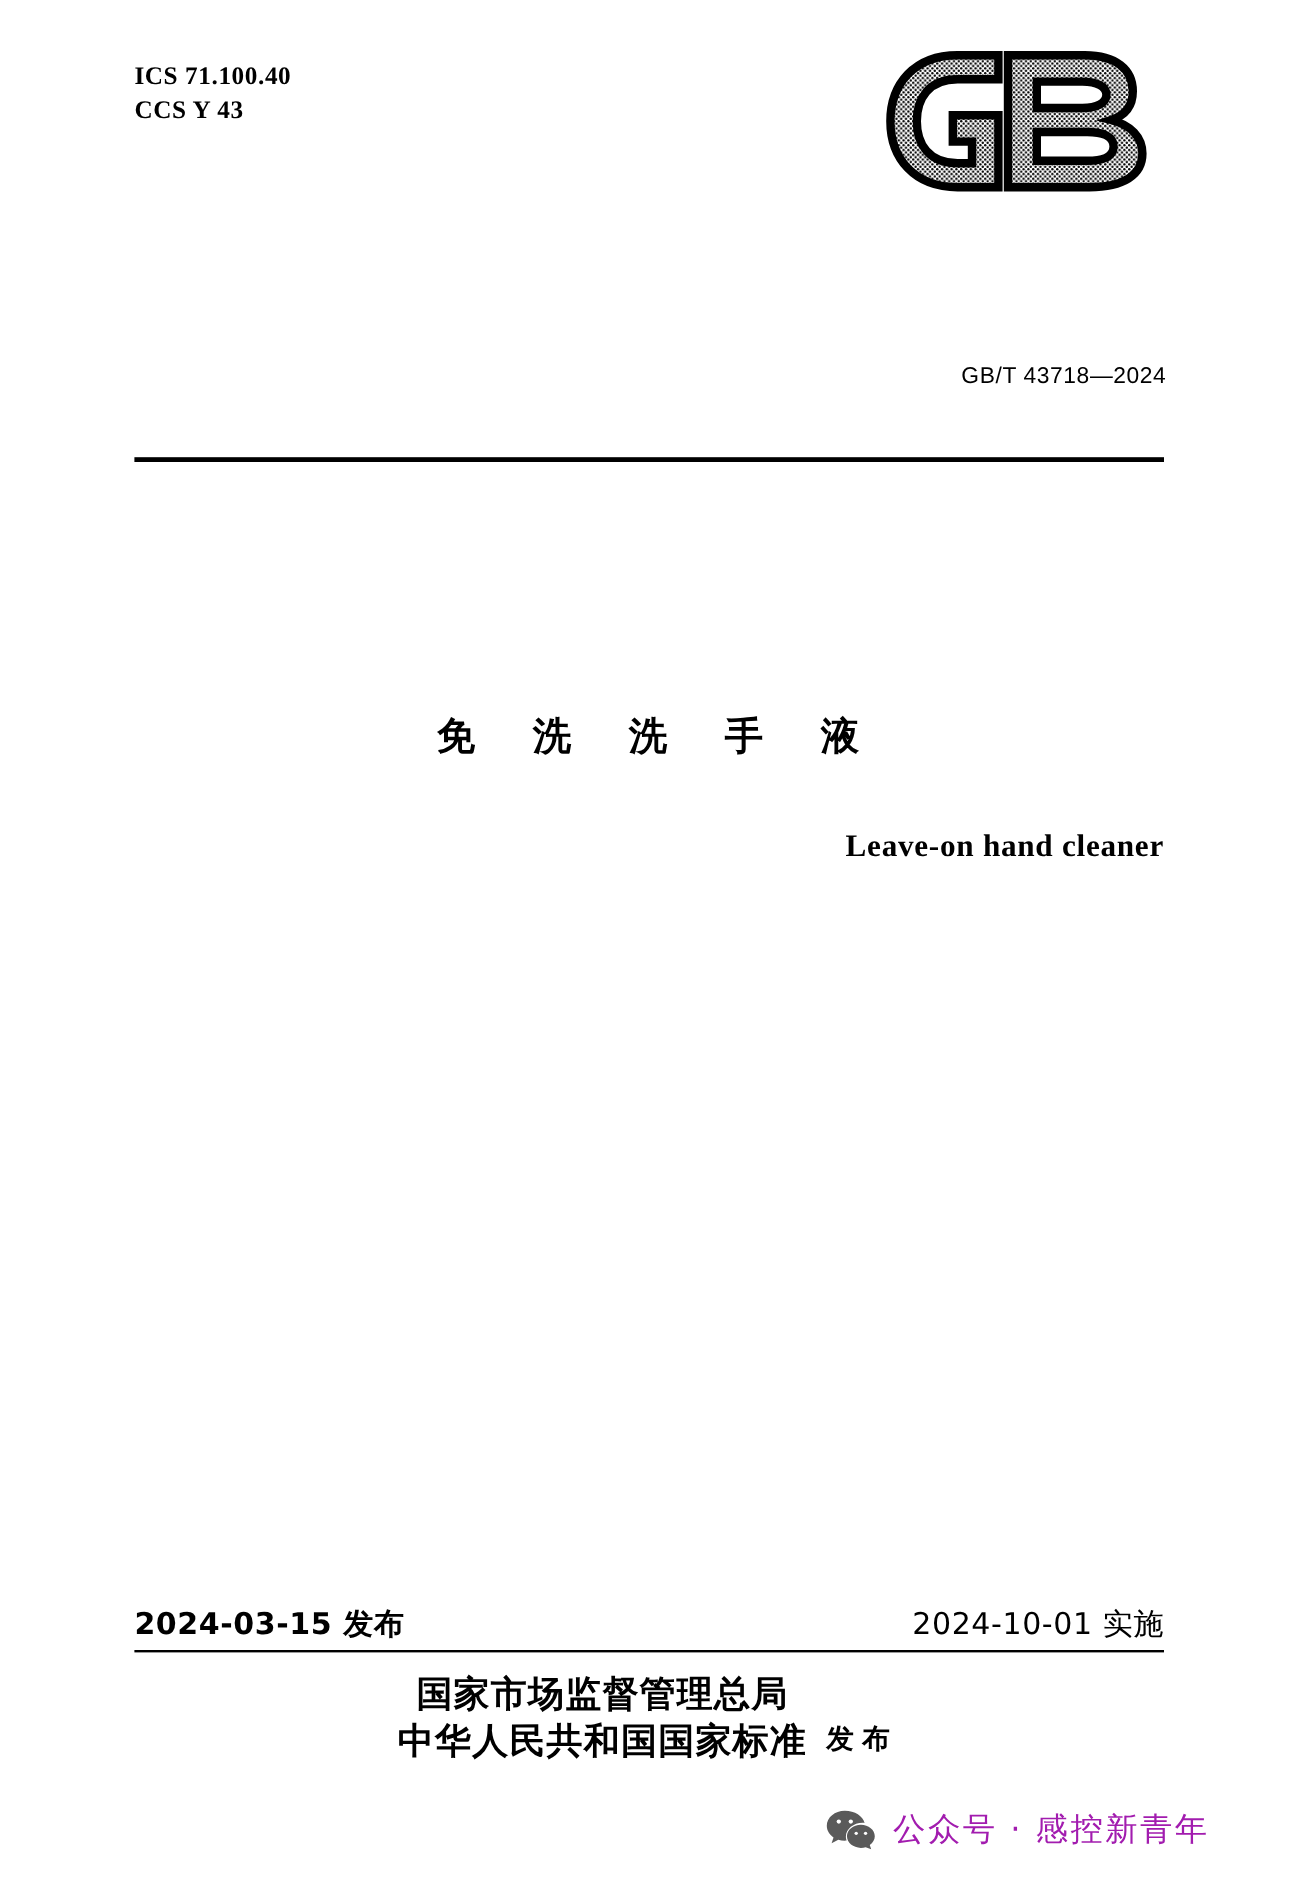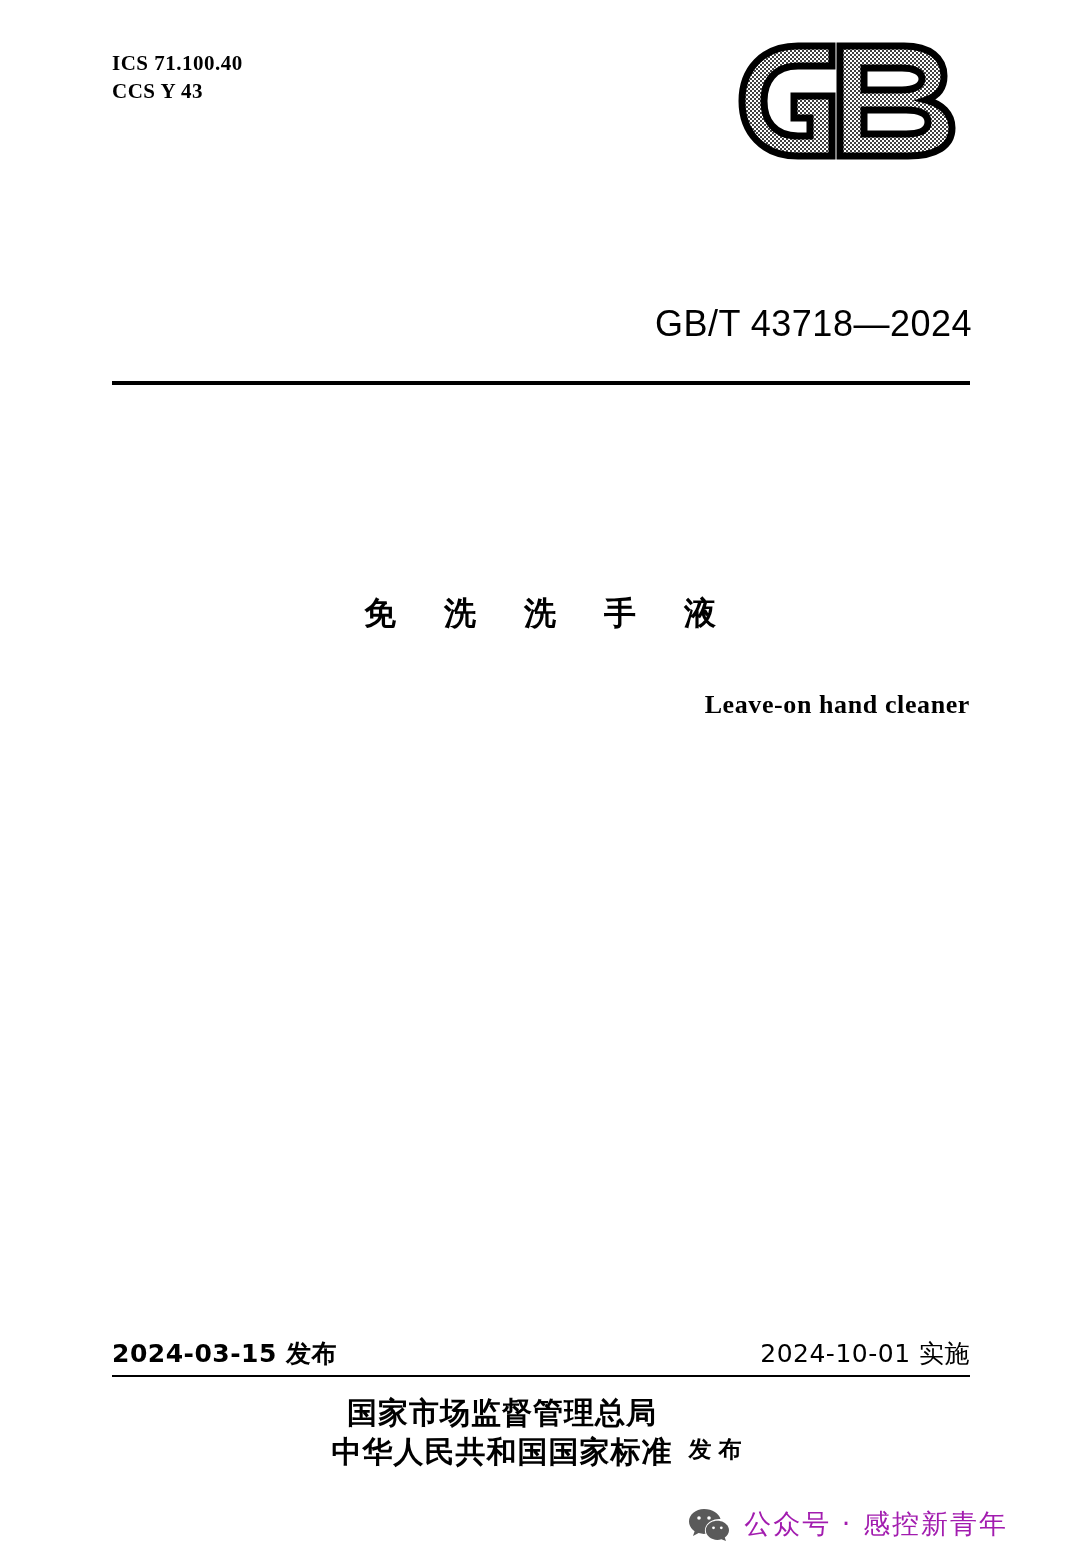--- a/index.html
+++ b/index.html
@@ -53,21 +53,21 @@
     text-indent: 12px;
     white-space: nowrap;
   }
 
   
   .std-number {
     position: absolute;
     right: 108px;
     top: 303px;
     font-family: "Liberation Sans", sans-serif;
-    font-size: 36px;
+    font-size: 19px;
     letter-spacing: 0.5px;
     white-space: nowrap;
   }
 
   
   .rule-top {
     position: absolute;
     left: 112px;
     top: 381px;
     width: 858px;

